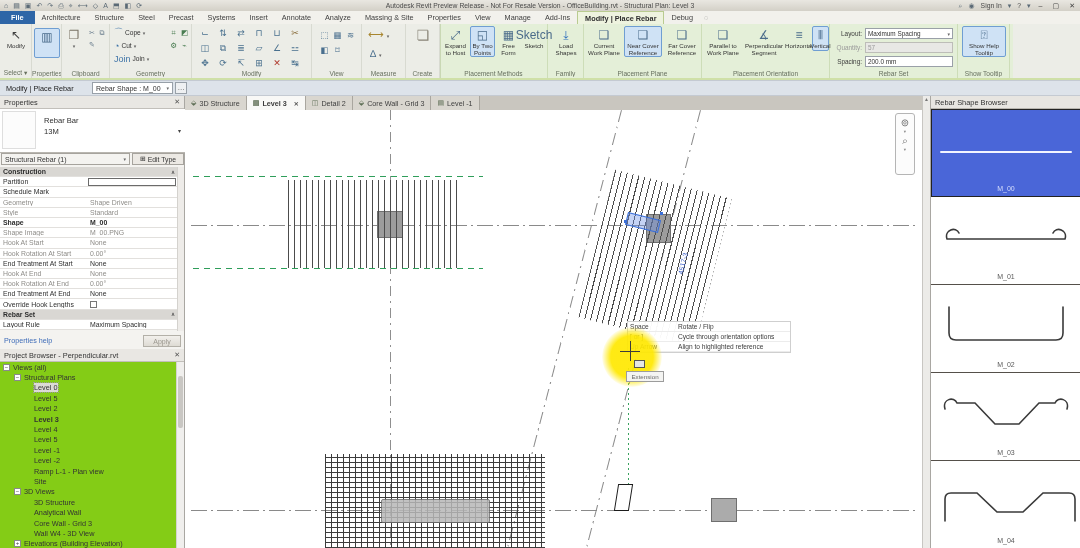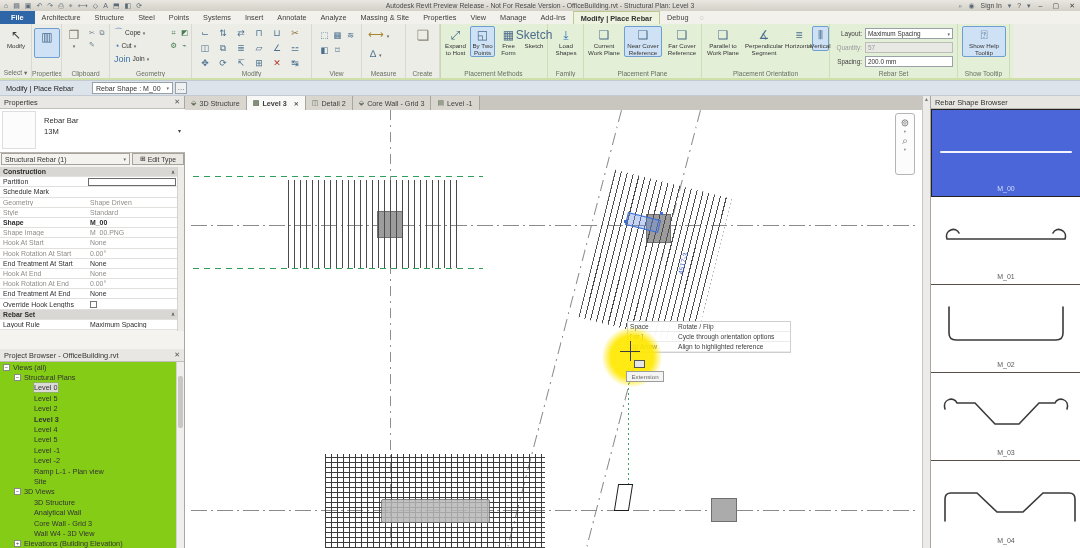--- a/index.html
+++ b/index.html
@@ -147,21 +147,21 @@
     <span class="winbtn">▢</span>
     <span class="winbtn">✕</span>
   </div>
 </div>
 
 <div class="tabrow">
   <span class="tab file">File</span>
   <span class="tab">Architecture</span>
   <span class="tab">Structure</span>
   <span class="tab">Steel</span>
-  <span class="tab">Points</span>
+  <span class="tab">Precast</span>
   <span class="tab">Systems</span>
   <span class="tab">Insert</span>
   <span class="tab">Annotate</span>
   <span class="tab">Analyze</span>
   <span class="tab">Massing &amp; Site</span>
   <span class="tab">Properties</span>
   <span class="tab">View</span>
   <span class="tab">Manage</span>
   <span class="tab">Add-Ins</span>
   <span class="tab active">Modify | Place Rebar</span>
@@ -467,25 +467,29 @@
     <div class="prow hdr">
       <span class="pl">Rebar Set</span>
       <span style="font-size:5.5px;padding-right:3px;color:#555">∧</span>
     </div>
     <div class="prow">
       <span class="pl">Layout Rule</span>
       <span class="pv">Maximum Spacing</span>
     </div>
   </div>
   <div class="gscroll"></div>
+  <div class="pfoot">
+    <span class="phelp">Properties help</span>
+    <span class="papply">Apply</span>
+  </div>
 </div>
 
 <div class="lpanel" style="top:349px;height:199px">
   <div class="pheader">
-    <span>Project Browser - OfficeBuilding.rvt</span>
+    <span>Project Browser - Perpendicular.rvt</span>
     <span class="pclose">✕</span>
   </div>
   <div class="tree">
     <div class="ti d0">
       <span class="exp">−</span>
       <span class="lbl">Views (all)</span>
     </div>
     <div class="ti d1">
       <span class="exp">−</span>
       <span class="lbl">Structural Plans</span>

